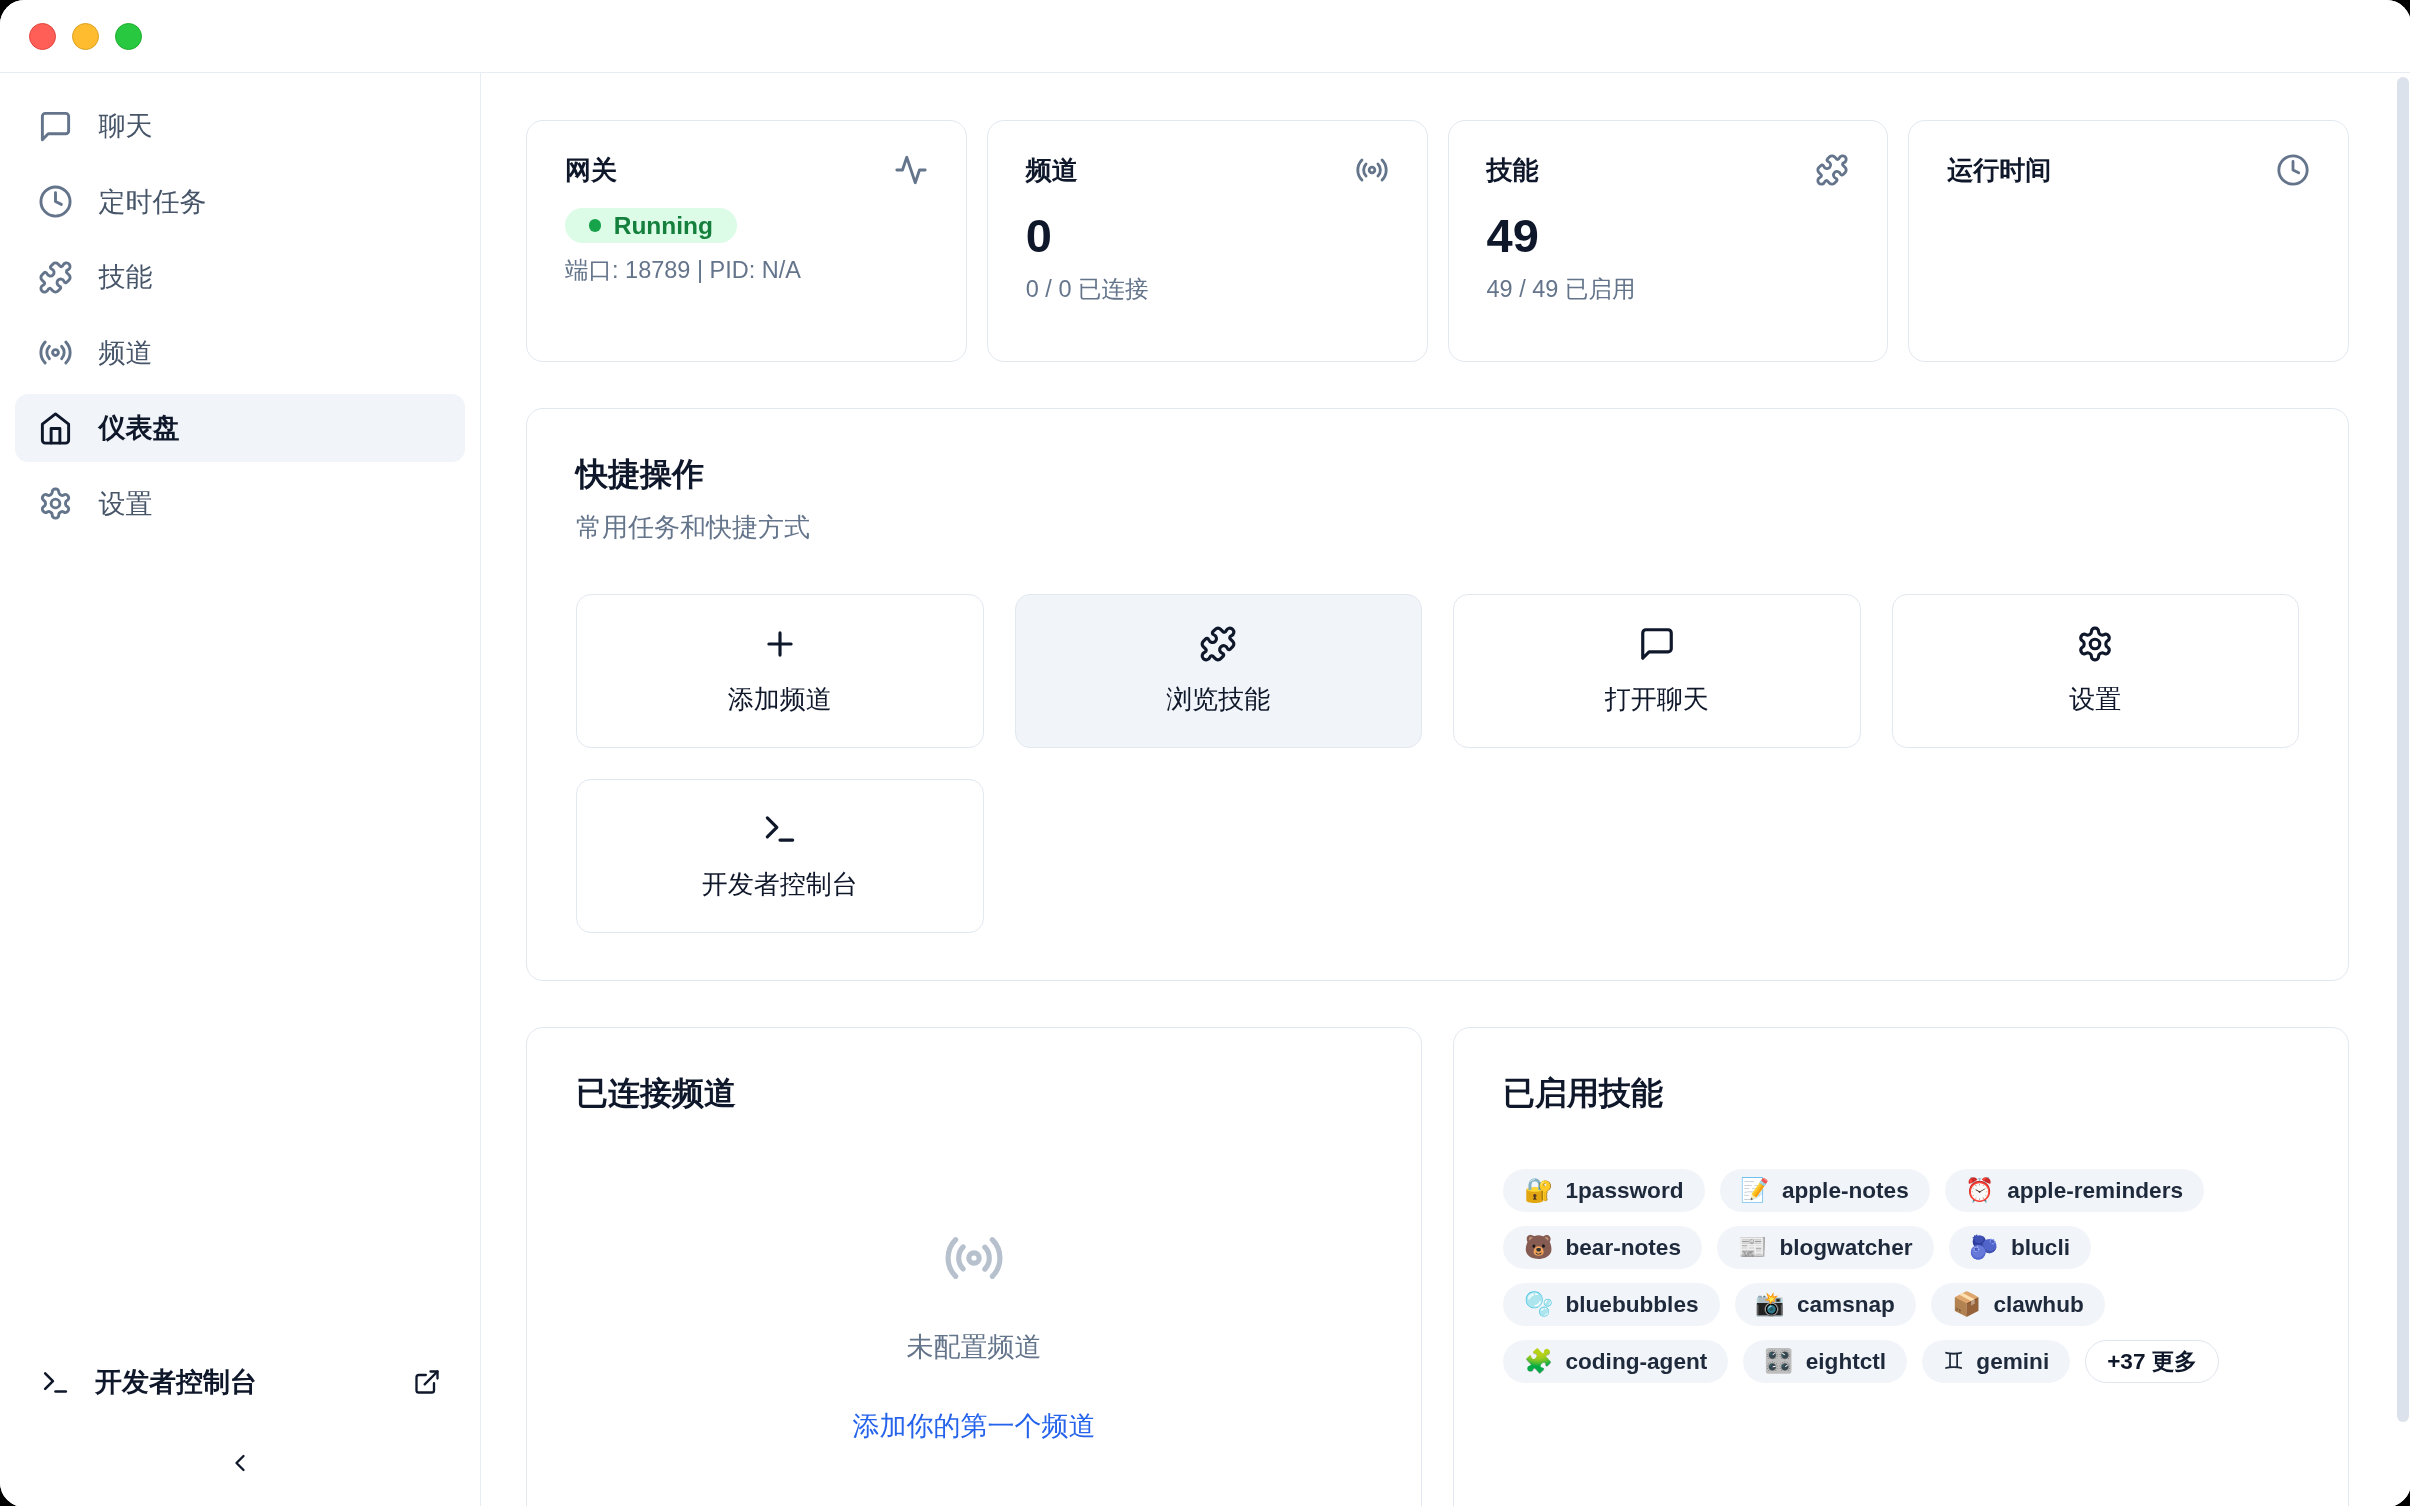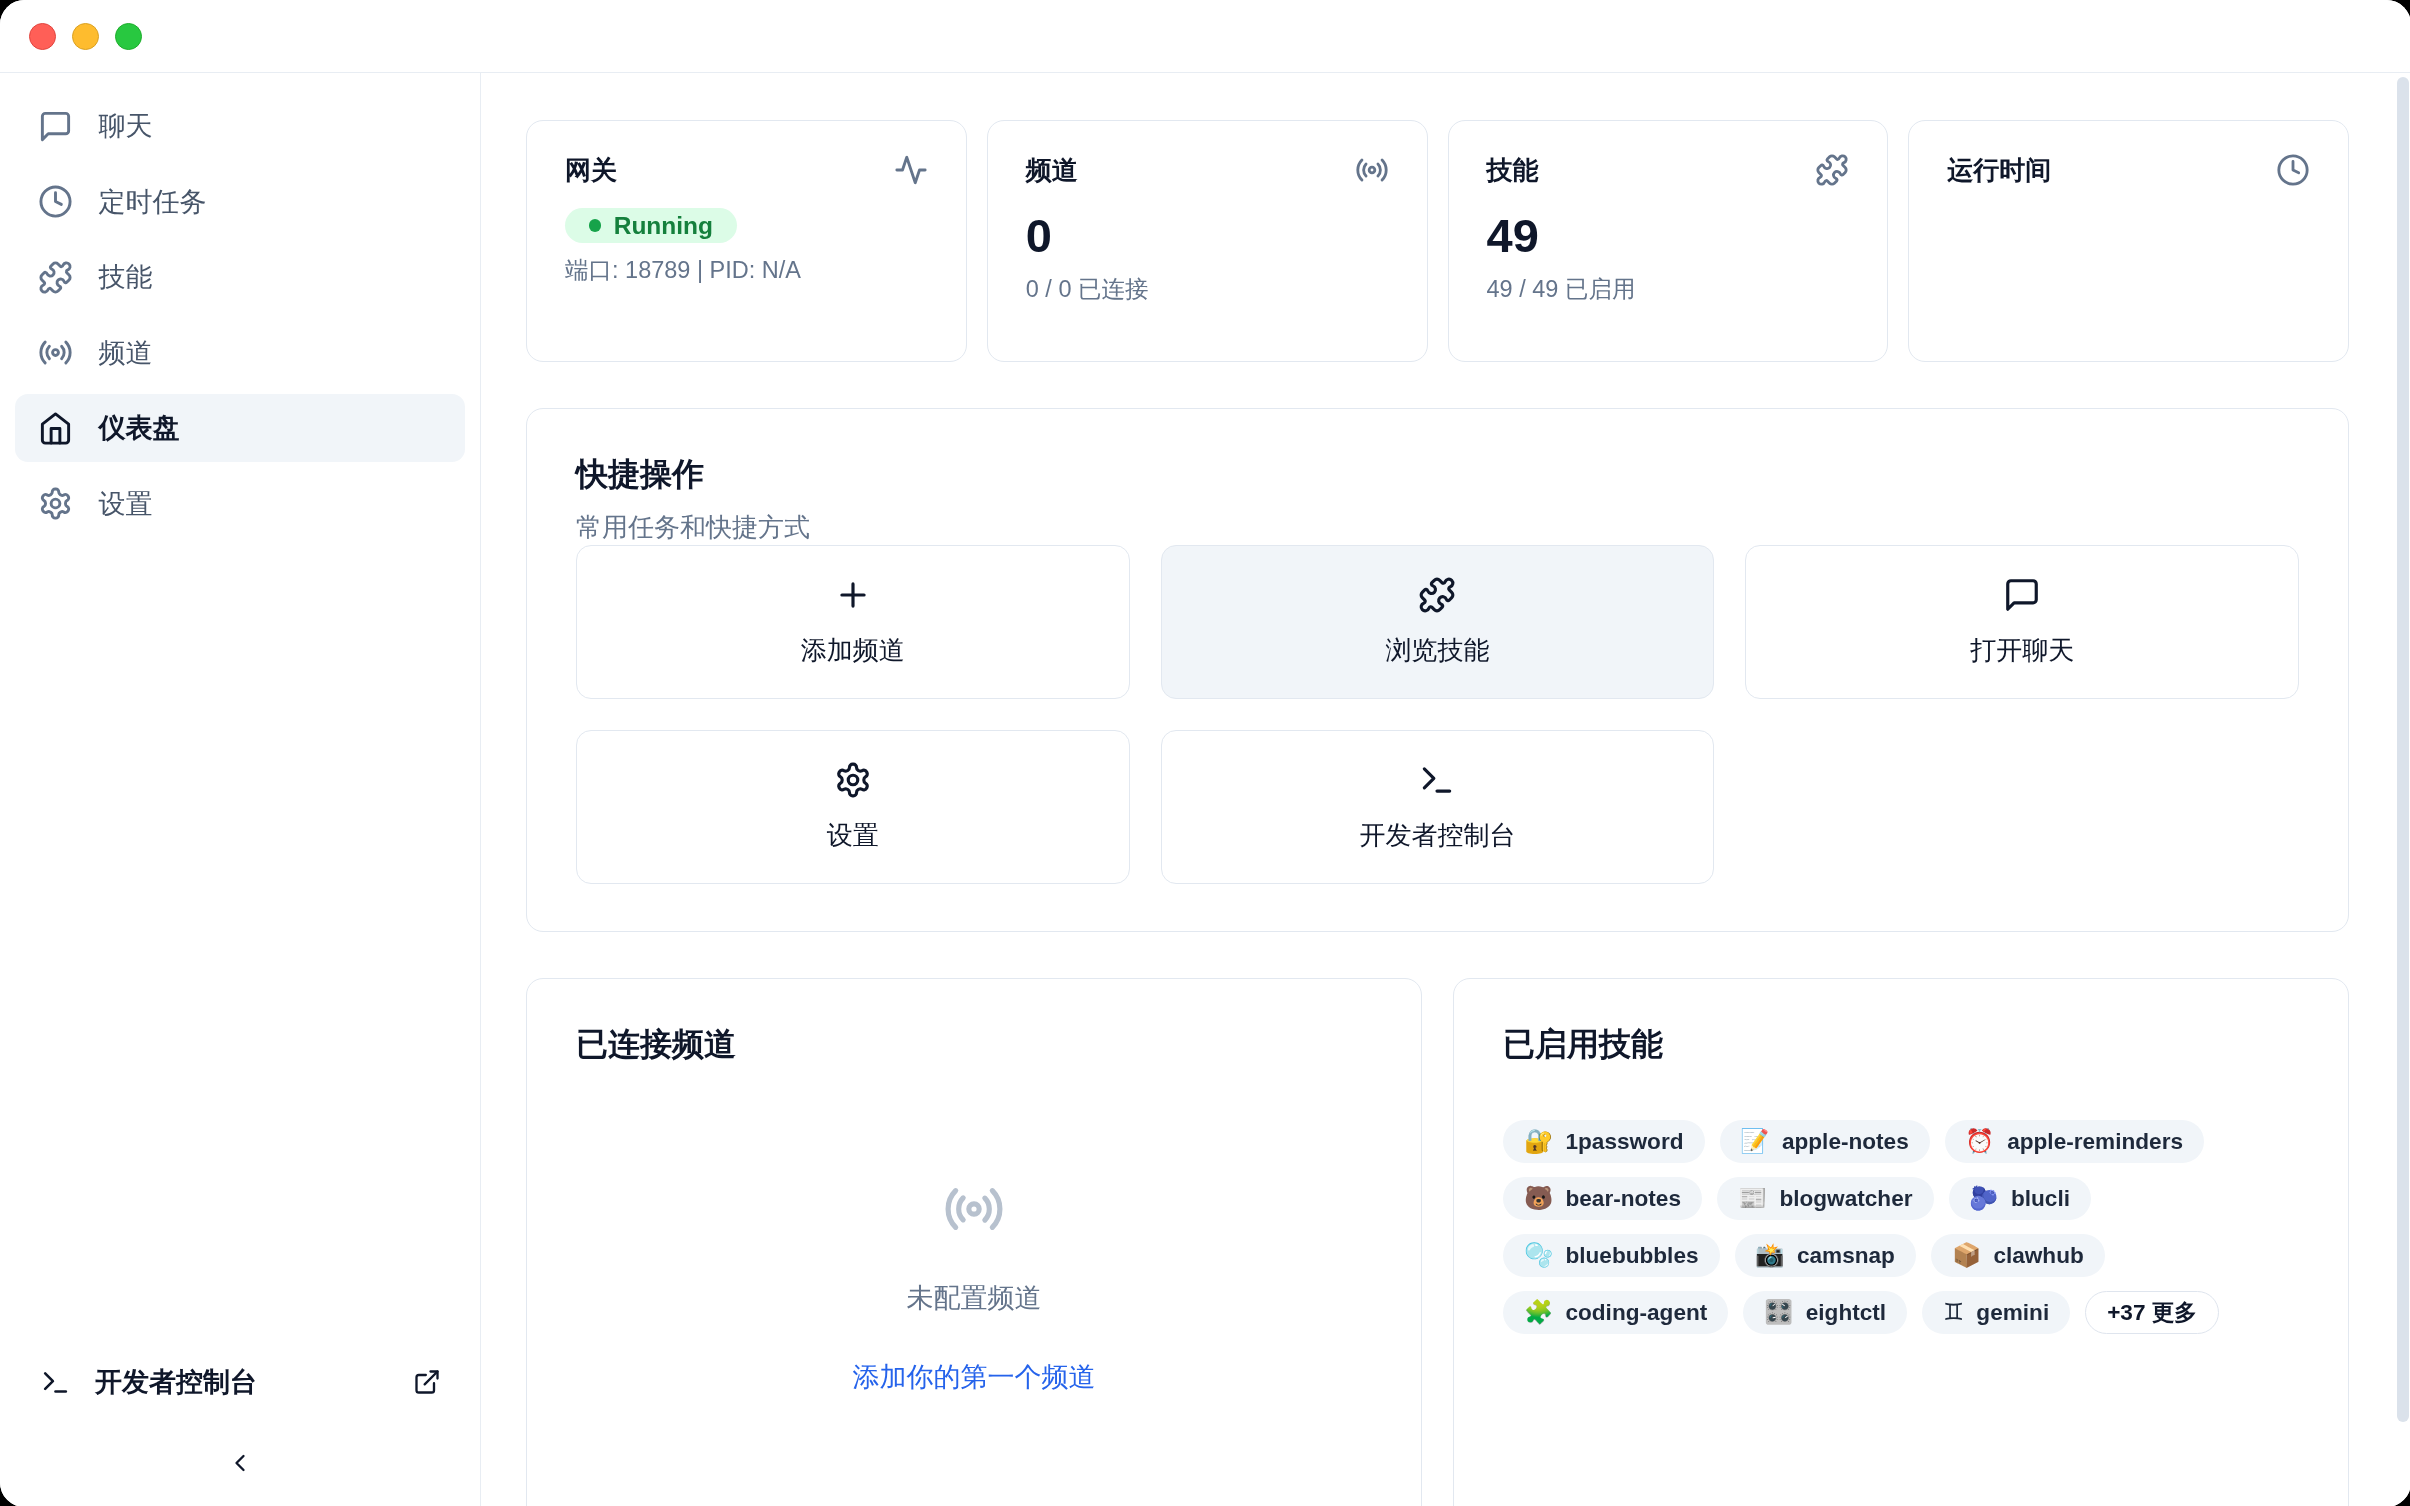--- a/index.html
+++ b/index.html
@@ -84,21 +84,21 @@
   .stat-value { margin-top:22.6px; font-size:47px; font-weight:700; line-height:1.1; color:var(--text-primary,#0f172a); }
   .stat-sub { margin-top:11.3px; font-size:23.5px; color:var(--text-muted,#64748b); }
 
   .panel {
     margin-top:46px; border:1.9px solid var(--border,#e2e8f0); border-radius:17px;
     padding:41px 49px 47px; background:#fff;
   }
   .panel h2 { font-size:32px; font-weight:700; line-height:49px; color:var(--text-primary,#0f172a); }
   .panel .sub { margin-top:11.3px; font-size:26px; color:var(--text-muted,#64748b); }
 
-  .actions { display:grid; grid-template-columns:repeat(3,1fr); gap:31px; }
+  .actions { margin-top:49px; display:grid; grid-template-columns:repeat(4,1fr); gap:31px; }
   .action {
     height:154px; border:1.9px solid var(--border,#e2e8f0); border-radius:15px; background:#fff;
     display:flex; flex-direction:column; align-items:center; justify-content:center; gap:19px;
     font-family:inherit; font-size:26px; font-weight:500; color:var(--text-primary,#0f172a); cursor:pointer;
   }
   .action .icon { color:#0f172a; }
   .action.highlighted { background:var(--active-bg,#f1f5f9); }
 
   .bottom { margin-top:46px; display:grid; grid-template-columns:repeat(2,1fr); gap:31px; }
   .panel.tall { margin-top:0; height:697px; }

